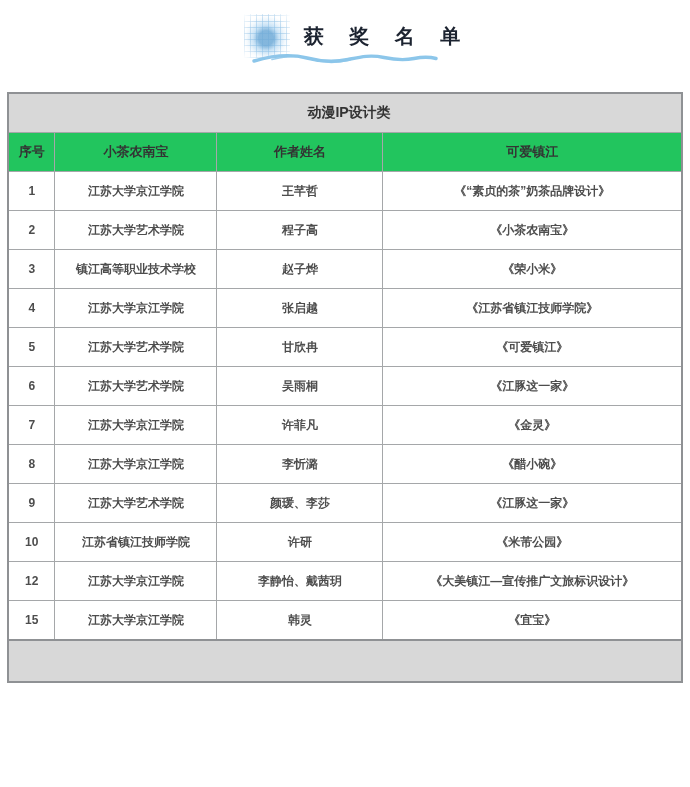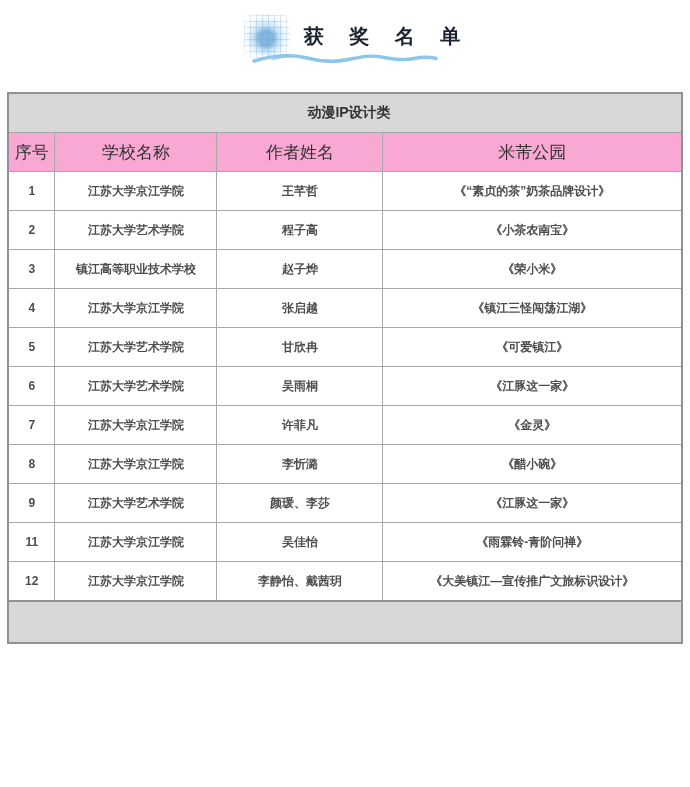--- a/index.html
+++ b/index.html
@@ -74,24 +74,24 @@
   }
   .category-row th {
     background: #d8d8d8;
     height: 38px;
     font-size: 14px;
     font-weight: 700;
     color: #333333;
     padding-left: 12px;
   }
   .head-row th {
-    background: #f9a8d4;
+    background: #22c55e;
     height: 38px;
-    font-size: 17px;
-    font-weight: 400;
+    font-size: 13px;
+    font-weight: 700;
     color: #333333;
   }
   .award-table tbody td {
     height: 38px;
     font-size: 12px;
     font-weight: 600;
     color: #4d4d4d;
   }
   .next-section-row td {
     background: #d8d8d8;
@@ -123,23 +123,23 @@
       <col style="width:162px">
       <col style="width:166px">
       <col style="width:299px">
     </colgroup>
     <thead>
       <tr class="category-row">
         <th colspan="4">动漫IP设计类</th>
       </tr>
       <tr class="head-row">
         <th>序号</th>
-        <th>学校名称</th>
+        <th>小茶农南宝</th>
         <th>作者姓名</th>
-        <th>米芾公园</th>
+        <th>可爱镇江</th>
       </tr>
     </thead>
     <tbody>
         <tr>
           <td>1</td>
           <td>江苏大学京江学院</td>
           <td>王芊哲</td>
           <td>《“素贞的茶”奶茶品牌设计》</td>
         </tr>
         <tr>
@@ -151,21 +151,21 @@
         <tr>
           <td>3</td>
           <td>镇江高等职业技术学校</td>
           <td>赵子烨</td>
           <td>《荣小米》</td>
         </tr>
         <tr>
           <td>4</td>
           <td>江苏大学京江学院</td>
           <td>张启越</td>
-          <td>《镇江三怪闯荡江湖》</td>
+          <td>《江苏省镇江技师学院》</td>
         </tr>
         <tr>
           <td>5</td>
           <td>江苏大学艺术学院</td>
           <td>甘欣冉</td>
           <td>《可爱镇江》</td>
         </tr>
         <tr>
           <td>6</td>
           <td>江苏大学艺术学院</td>
@@ -184,30 +184,36 @@
           <td>李忻潞</td>
           <td>《醋小碗》</td>
         </tr>
         <tr>
           <td>9</td>
           <td>江苏大学艺术学院</td>
           <td>颜瑗、李莎</td>
           <td>《江豚这一家》</td>
         </tr>
         <tr>
-          <td>11</td>
-          <td>江苏大学京江学院</td>
-          <td>吴佳怡</td>
-          <td>《雨霖铃-青阶问禅》</td>
+          <td>10</td>
+          <td>江苏省镇江技师学院</td>
+          <td>许研</td>
+          <td>《米芾公园》</td>
         </tr>
         <tr>
           <td>12</td>
           <td>江苏大学京江学院</td>
           <td>李静怡、戴茜玥</td>
           <td>《大美镇江—宣传推广文旅标识设计》</td>
+        </tr>
+        <tr>
+          <td>15</td>
+          <td>江苏大学京江学院</td>
+          <td>韩灵</td>
+          <td>《宜宝》</td>
         </tr>
       </tbody>
     <tfoot>
       <tr class="next-section-row">
         <td colspan="4"></td>
       </tr>
     </tfoot>
   </table>
 
 </div>

